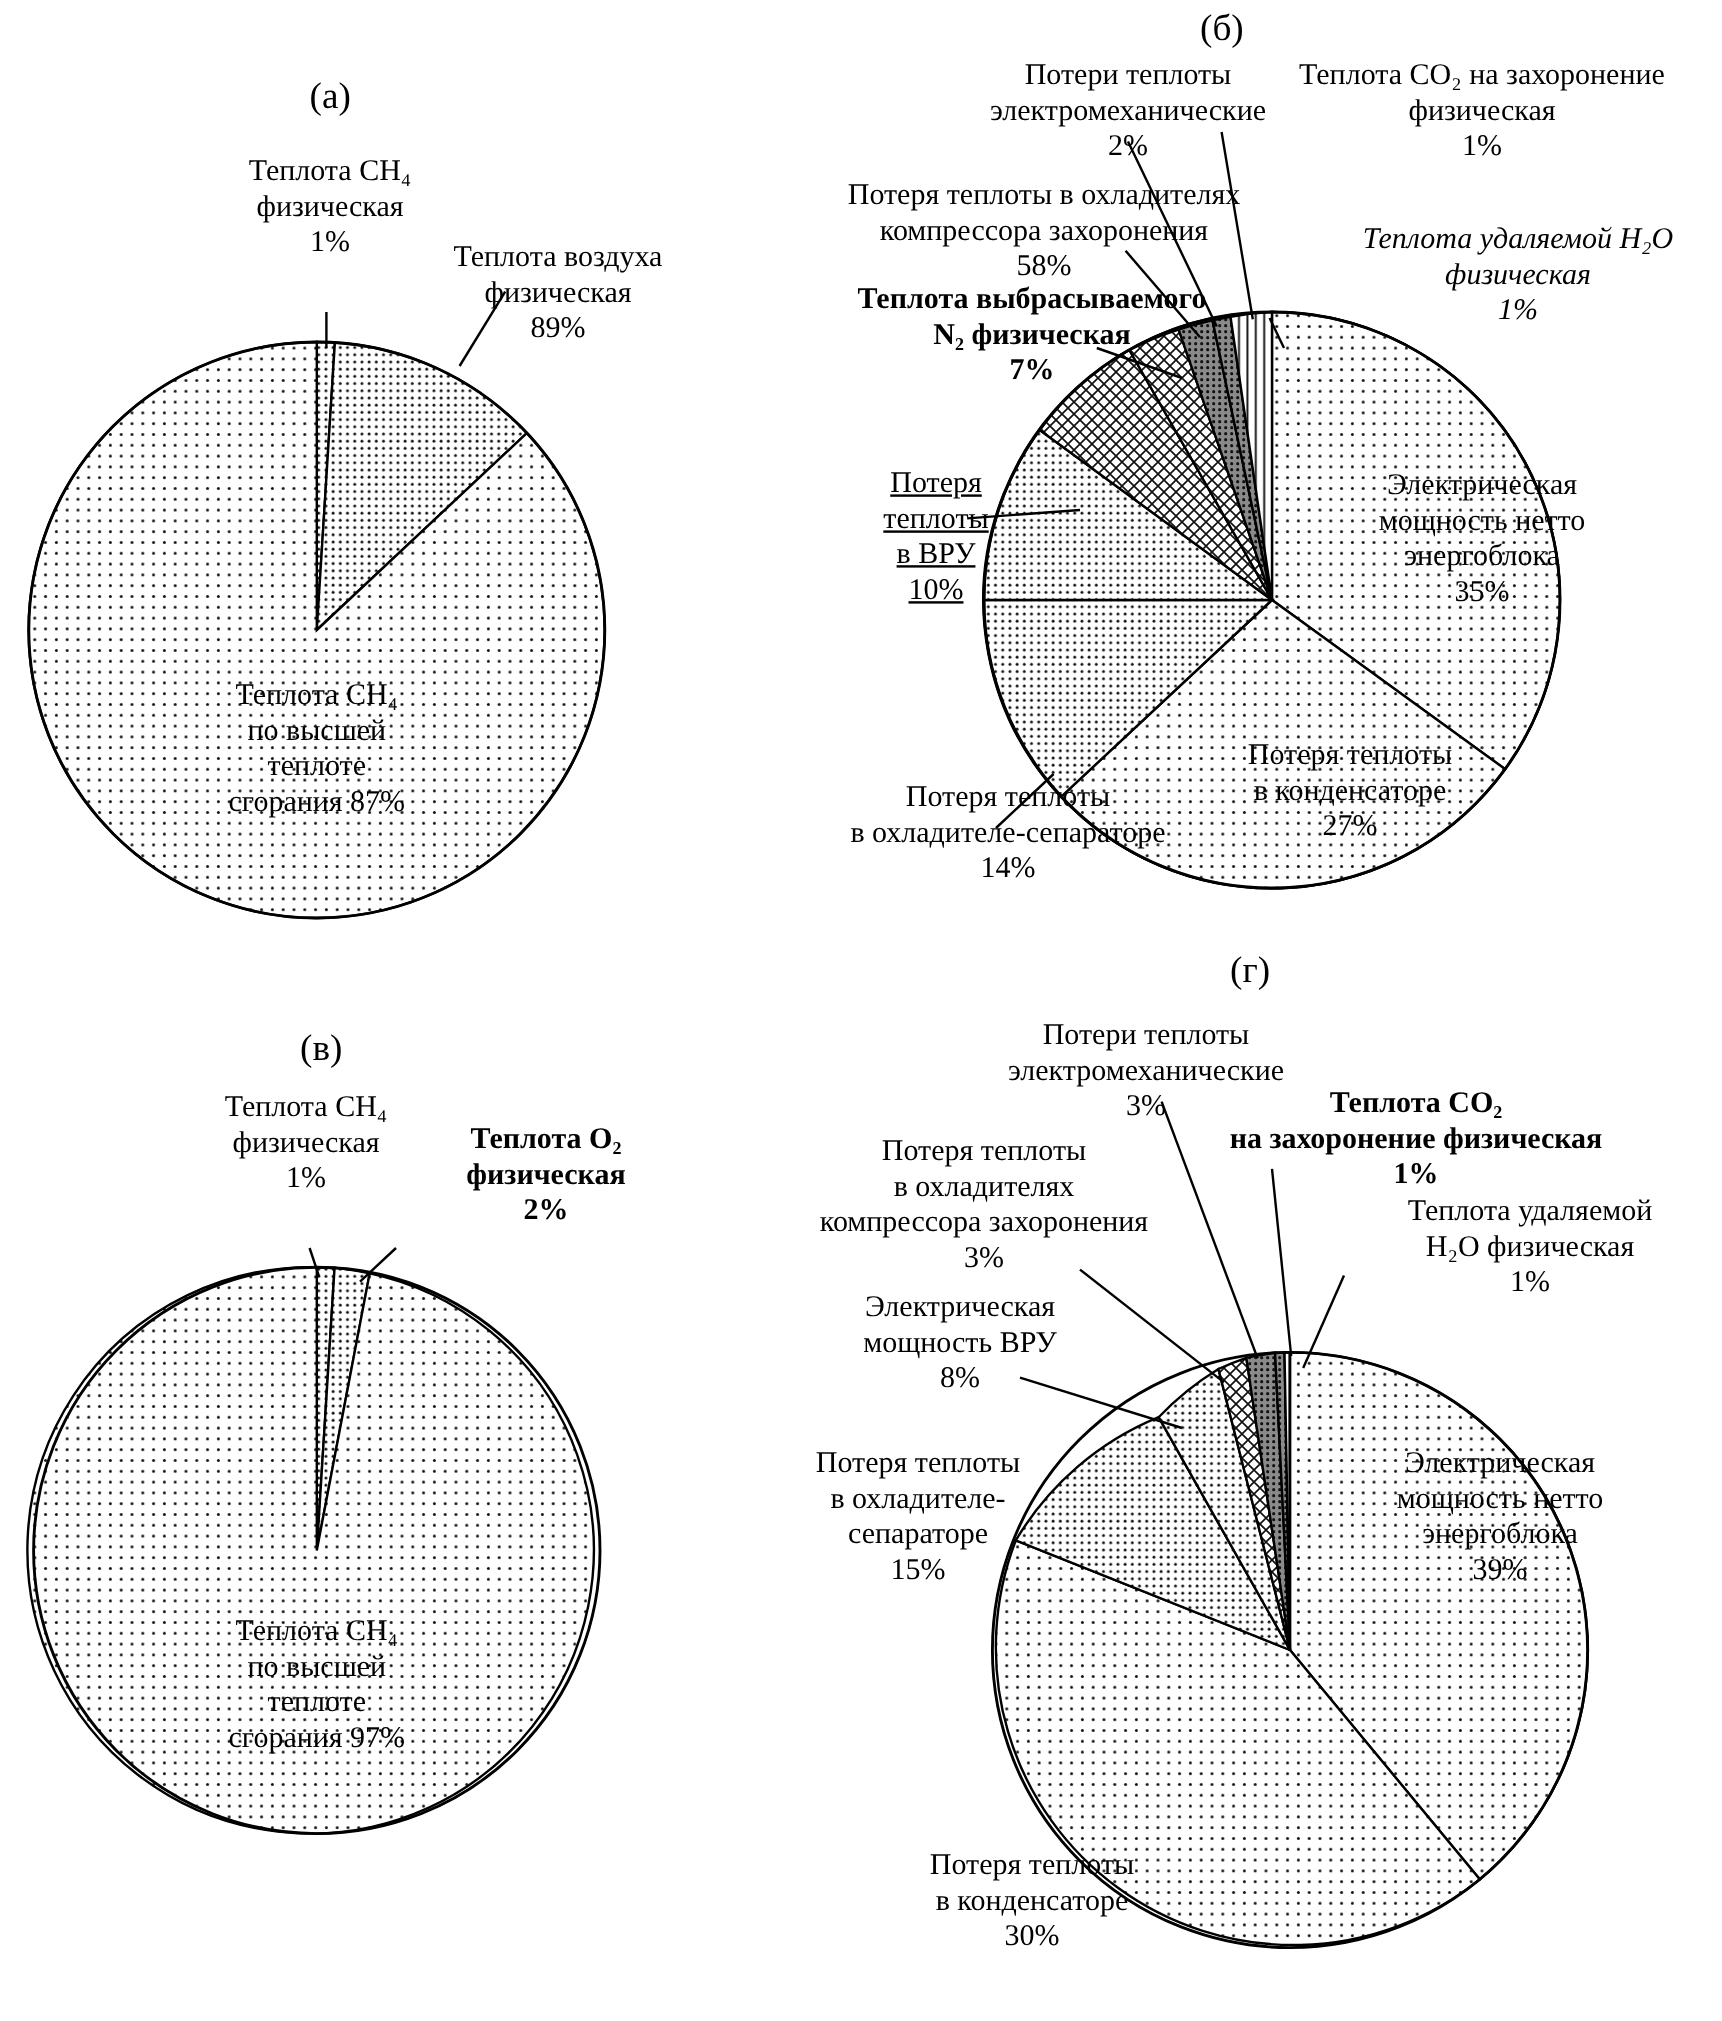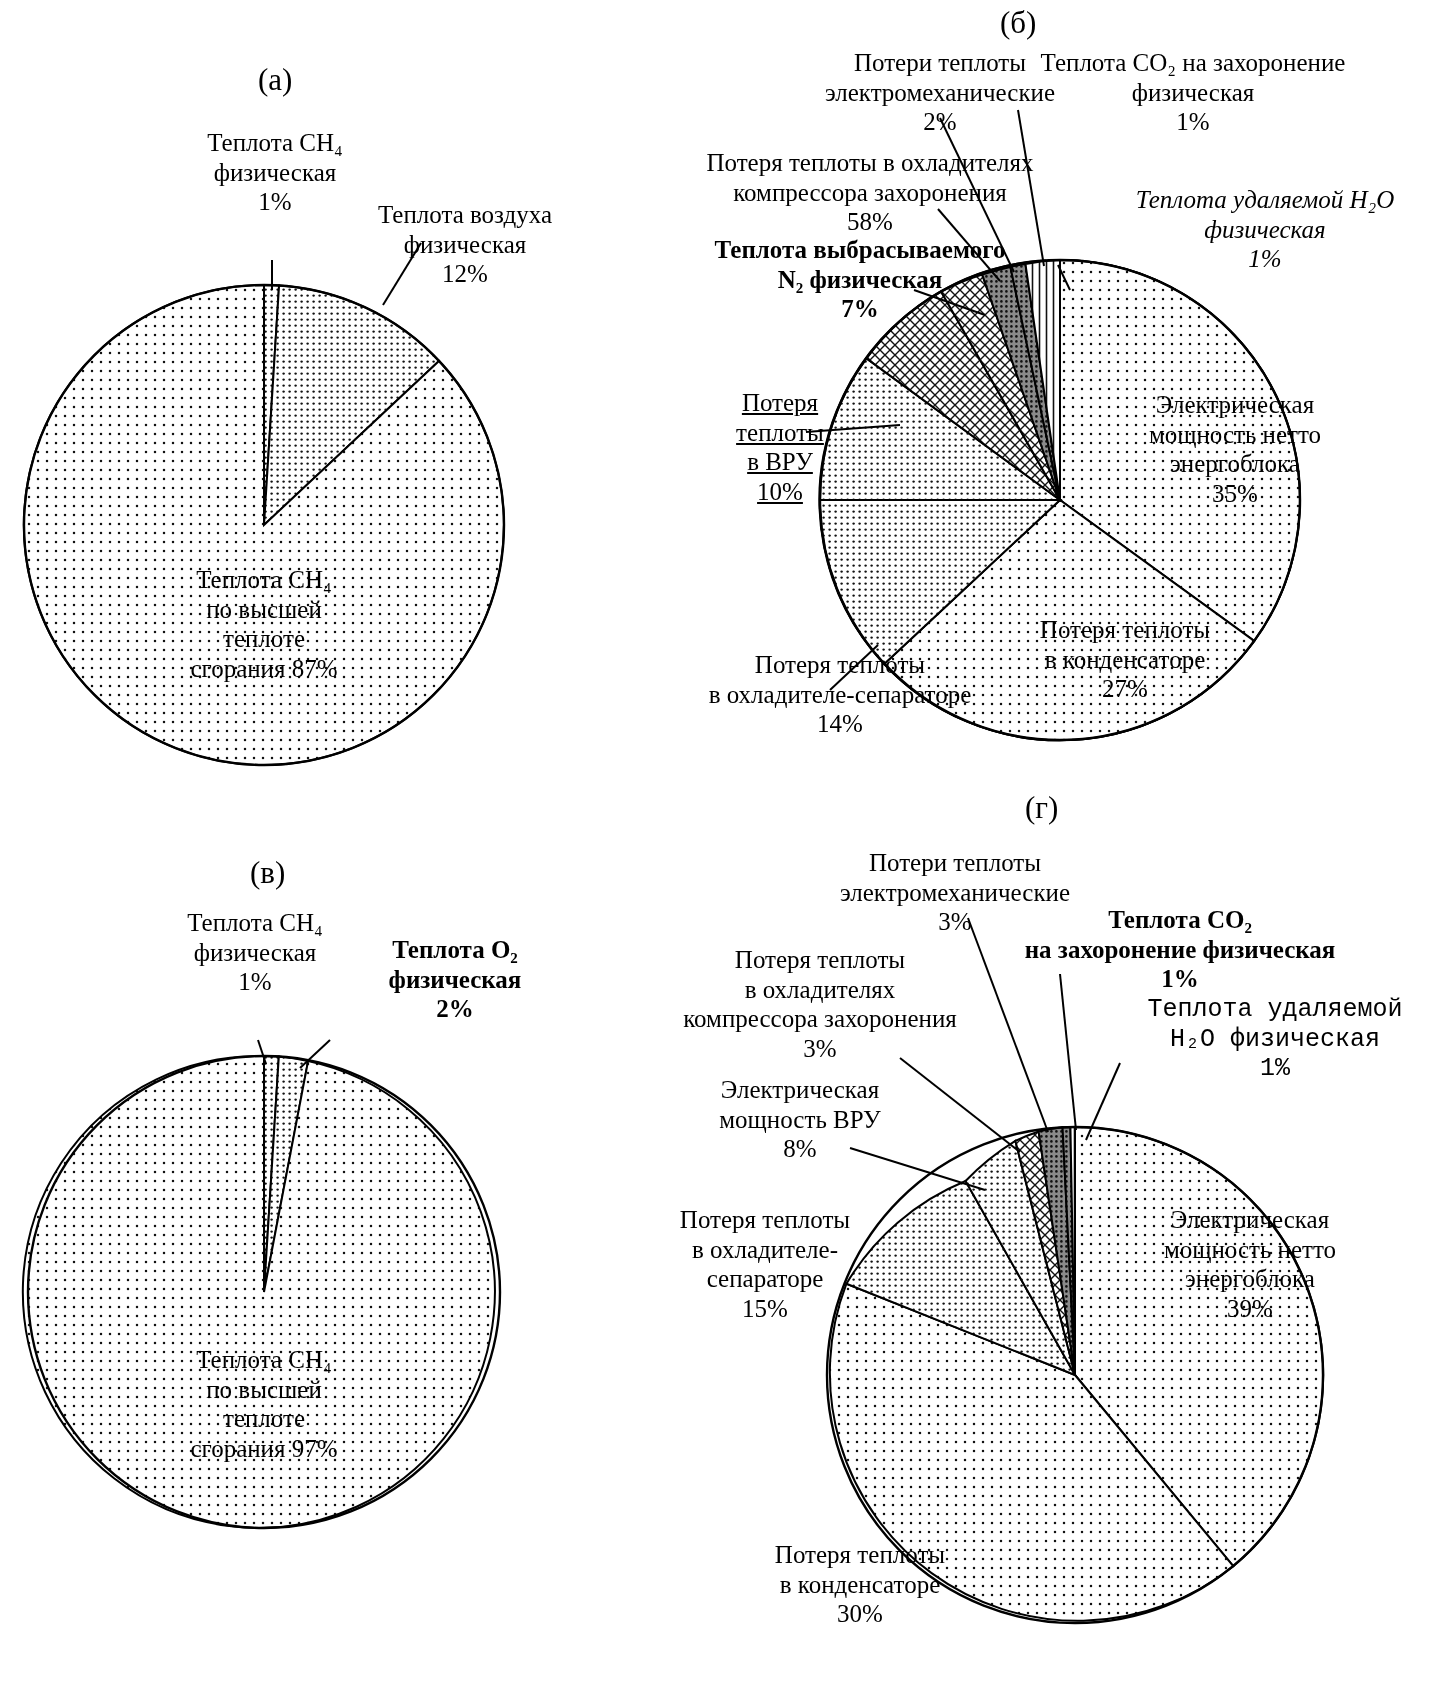--- a/index.html
+++ b/index.html
@@ -116,32 +116,32 @@
     <path class="leader" d="M900,1058 L1020,1152"></path>
     <path class="leader" d="M850,1148 L985,1190"></path>
   </g>
 </svg>
 
 <div class="lbl" style="left:150px;top:128px;width:250px;">Теплота CH₄
 физическая
 1%</div>
 <div class="lbl" style="left:330px;top:200px;width:270px;">Теплота воздуха
 физическая
-12%</div>
+89%</div>
 <div class="lbl" style="left:134px;top:565px;width:260px;">Теплота CH₄
 по высшей
 теплоте
 сгорания 87%</div>
 
 <div class="panel-letter" style="left:1000px;top:5px;">(б)</div>
 
 <div class="lbl" style="left:760px;top:48px;width:360px;">Потери теплоты
 электромеханические
 2%</div>
-<div class="lbl" style="left:1028px;top:48px;width:330px;text-align:center;">Теплота CO₂ на захоронение
+<div class="lbl" style="left:1070px;top:48px;width:330px;text-align:center;">Теплота CO₂ на захоронение
 физическая
 1%</div>
 <div class="lbl" style="left:1120px;top:185px;width:290px;font-style:italic;">Теплота удаляемой H₂O
 физическая
 1%</div>
 <div class="lbl" style="left:670px;top:148px;width:400px;">Потеря теплоты в охладителях
 компрессора захоронения
 58%</div>
 <div class="lbl" style="left:690px;top:235px;width:340px;font-weight:bold;">Теплота выбрасываемого
 N₂ физическая
@@ -175,21 +175,21 @@
 сгорания 97%</div>
 
 <div class="panel-letter" style="left:1025px;top:790px;">(г)</div>
 
 <div class="lbl" style="left:790px;top:848px;width:330px;">Потери теплоты
 электромеханические
 3%</div>
 <div class="lbl" style="left:1000px;top:905px;width:360px;font-weight:bold;">Теплота CO₂
 на захоронение физическая
 1%</div>
-<div class="lbl" style="left:1130px;top:995px;width:290px;font-family:Liberation Mono, monospace;">Теплота удаляемой
+<div class="lbl" style="left:1130px;top:995px;width:290px;">Теплота удаляемой
 H₂O физическая
 1%</div>
 <div class="lbl" style="left:620px;top:945px;width:400px;">Потеря теплоты
 в охладителях
 компрессора захоронения
 3%</div>
 <div class="lbl" style="left:660px;top:1075px;width:280px;">Электрическая
 мощность ВРУ
 8%</div>
 <div class="lbl" style="left:640px;top:1205px;width:250px;">Потеря теплоты

